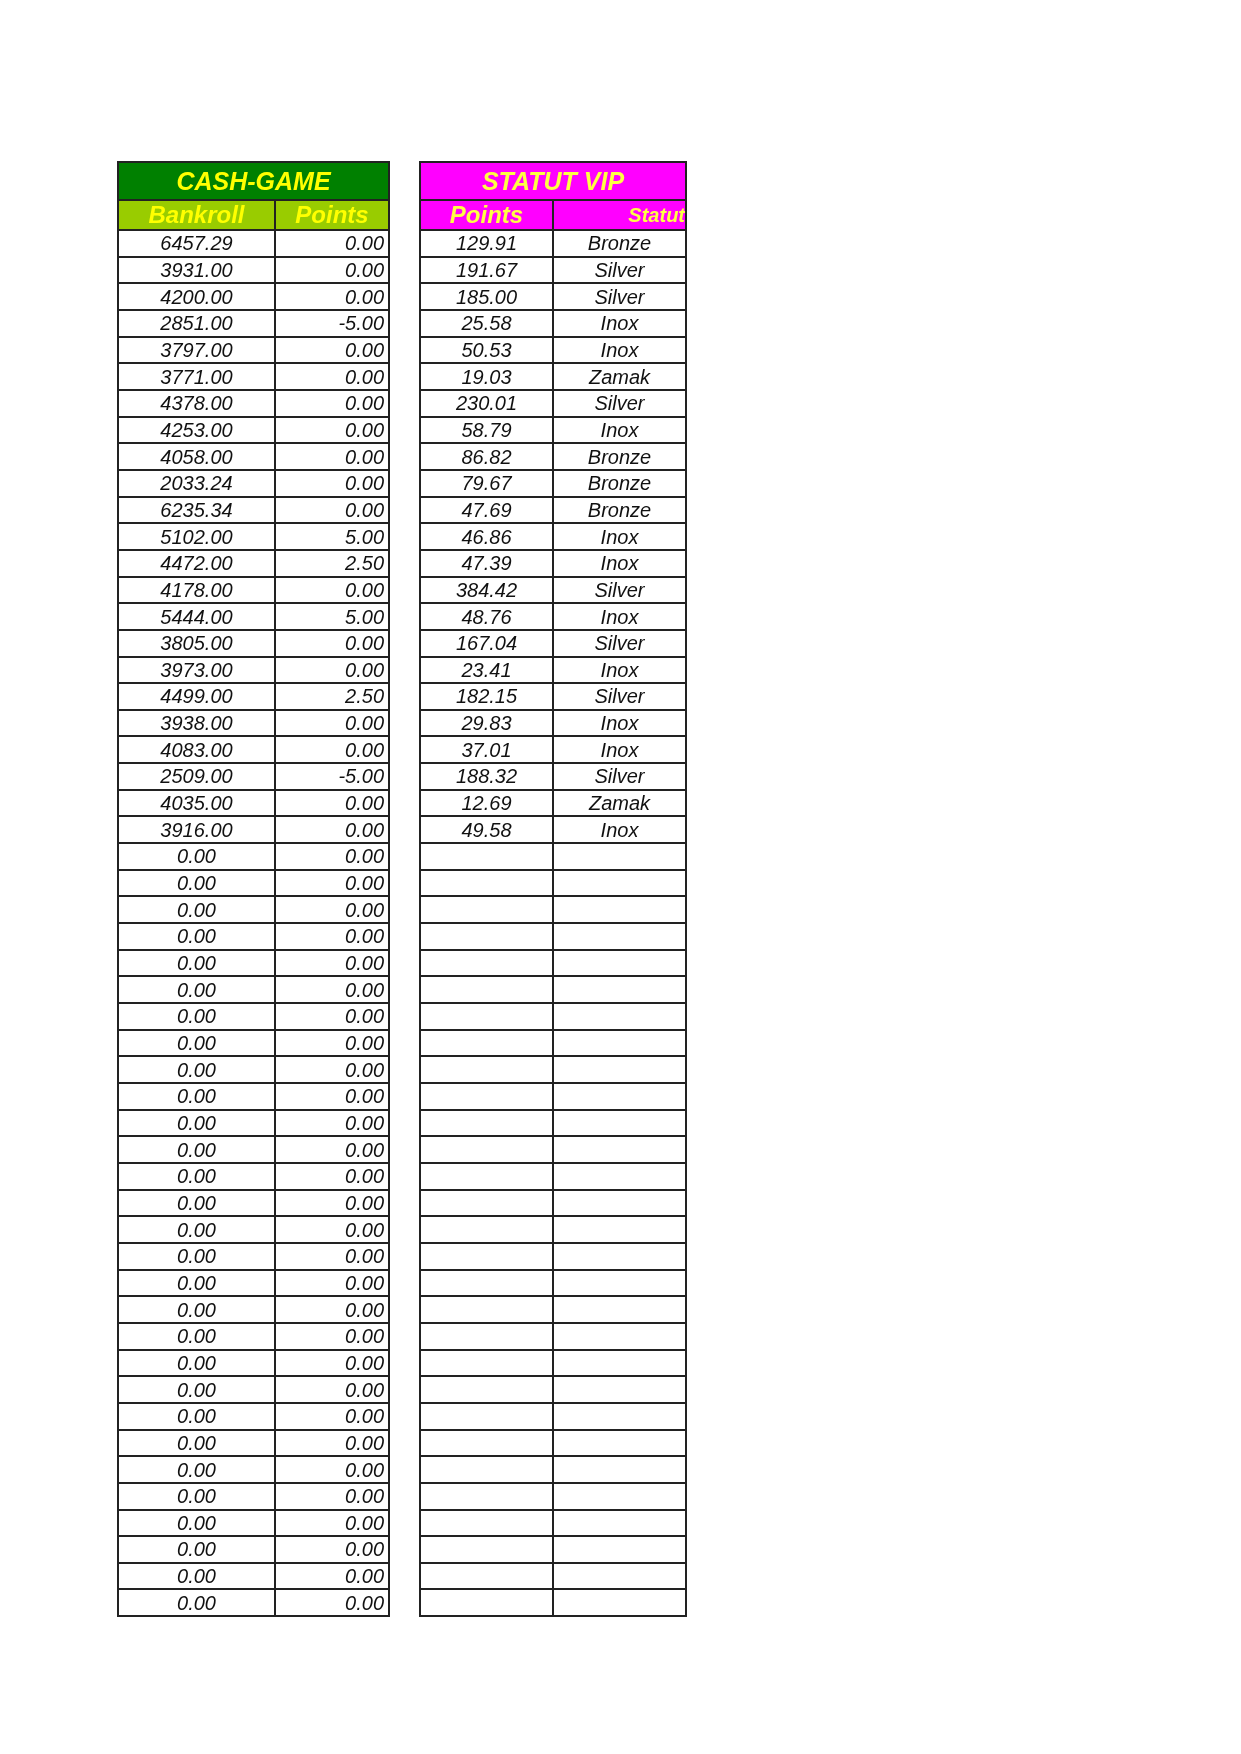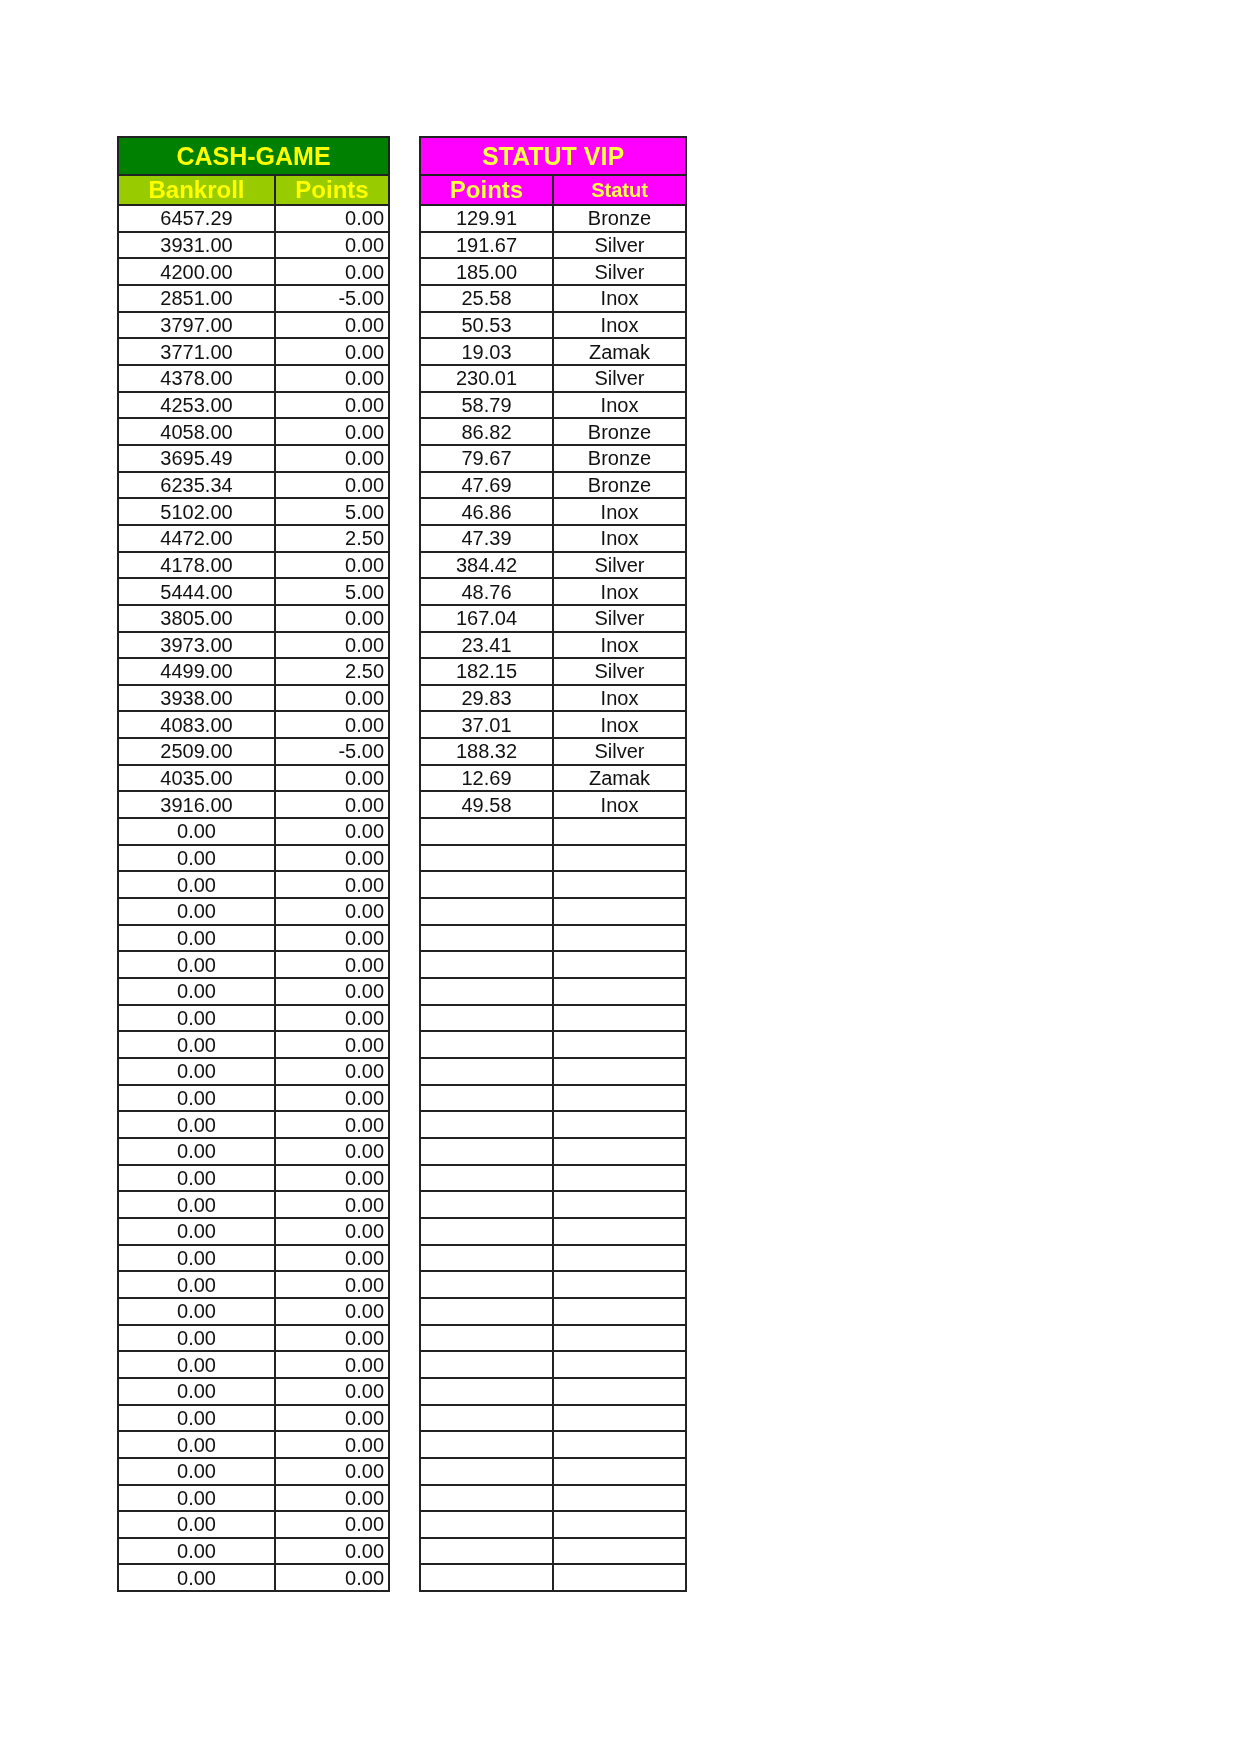--- a/index.html
+++ b/index.html
@@ -1,24 +1,24 @@
 <!DOCTYPE html>
 <html><head>
 <meta charset="utf-8">
 <style>
   html, body { margin: 0; padding: 0; background: #ffffff; }
   body { width: 1241px; height: 1754px; position: relative; overflow: hidden;
          font-family: "Liberation Sans", sans-serif; }
-  table { border-collapse: collapse; position: absolute; top: 136px; table-layout: fixed; }
+  table { border-collapse: collapse; position: absolute; top: 161px; table-layout: fixed; font-style: italic; }
   td, th { border: 2px solid #222; padding: 0; box-sizing: border-box; white-space: nowrap; overflow: hidden; }
   #cash { left: 117px; width: 271px; }
   #vip { left: 419px; width: 266px; }
   .h1 { height: 38px; font-size: 25px; font-weight: bold; text-align: center; color: #ffff00; }
   .h2 { height: 22px; font-size: 24px; font-weight: bold; text-align: center; color: #ffff00; }
-  .h2.small { font-size: 20px; }
+  .h2.small { font-size: 20px; text-align: right; }
   #cash .h1 { background: #008000; }
   #cash .h2 { background: #99cc00; }
   #vip .h1, #vip .h2 { background: #ff00ff; color: #ffff44; margin-left: 16px; }
   tbody td { height: 26.67px; font-size: 20px; color: #111; line-height: 22px; }
   .c { text-align: center; }
   .r { text-align: right; padding-right: 4px; }
 </style>
 </head>
 <body>
 
@@ -67,21 +67,21 @@
       </tr>
       <tr>
         <td class="c">4253.00</td>
         <td class="r">0.00</td>
       </tr>
       <tr>
         <td class="c">4058.00</td>
         <td class="r">0.00</td>
       </tr>
       <tr>
-        <td class="c">3695.49</td>
+        <td class="c">2033.24</td>
         <td class="r">0.00</td>
       </tr>
       <tr>
         <td class="c">6235.34</td>
         <td class="r">0.00</td>
       </tr>
       <tr>
         <td class="c">5102.00</td>
         <td class="r">5.00</td>
       </tr>

